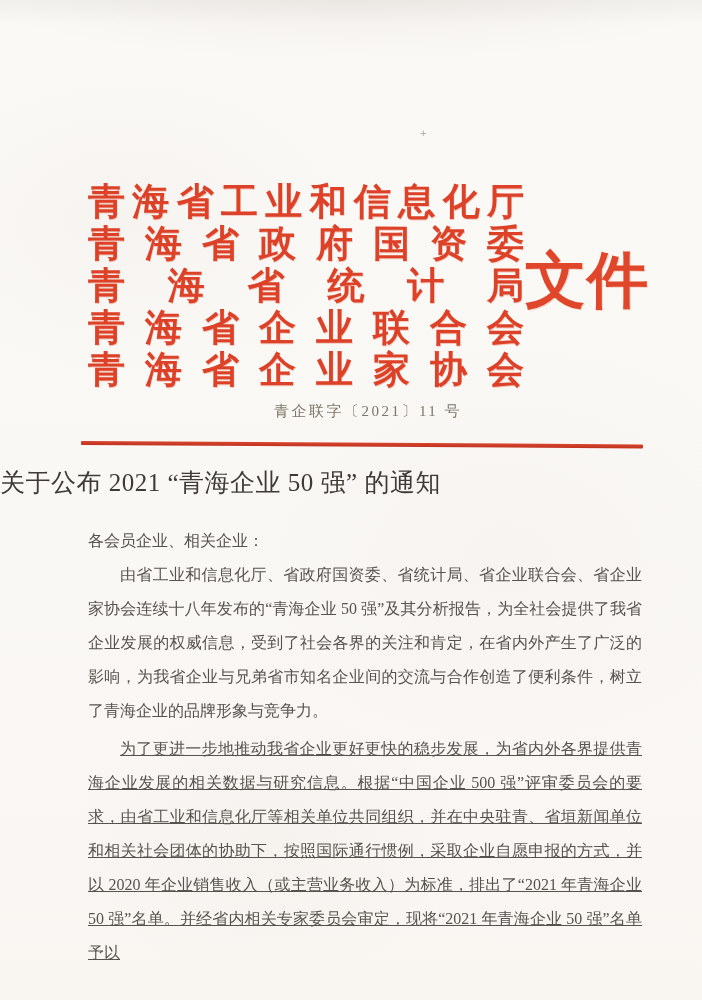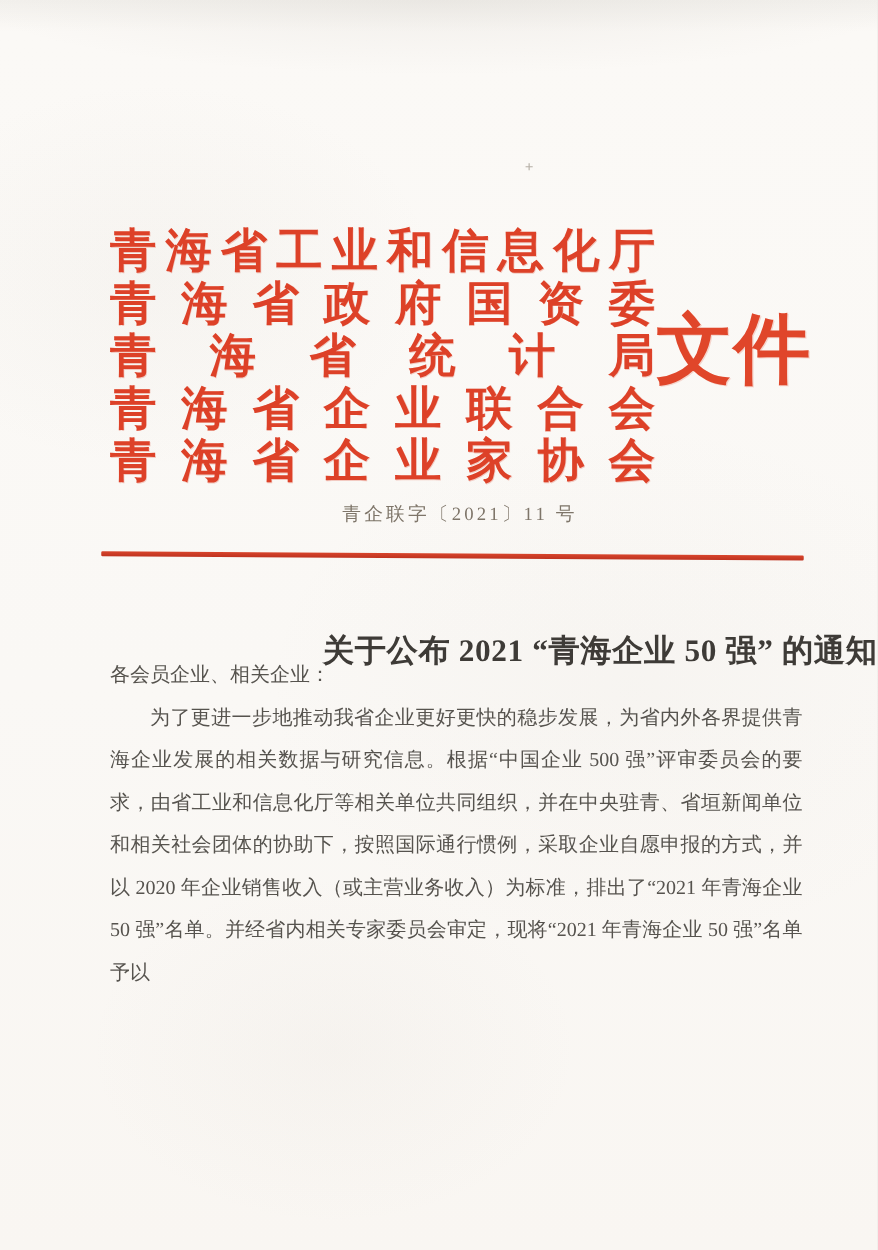--- a/index.html
+++ b/index.html
@@ -80,42 +80,41 @@
     transform-origin: left center;
     border-radius: 1px;
   }
 
   
   .title {
     position: absolute;
     left: 0;
     top: 466px;
     width: 100%;
-    text-align: right;
+    text-align: left;
     font-size: 25px;
-    font-weight: 700;
+    font-weight: 400;
     letter-spacing: 0.5px;
     color: #3e3b37;
-    margin-top: 38px;
   }
 
   
   .body-text {
     position: absolute;
     left: 88px;
     top: 524px;
     width: 554px;
     font-size: 16px;
     line-height: 34px;
     color: #56534e;
     text-align: justify;
   }
   .body-text .salutation { text-indent: 0; }
   .body-text p.para { text-indent: 2em; margin: 0; }
-  .body-text p.para + p.para { margin-top: 4px; }
+  .body-text p.para + p.para { margin-top: 4px; text-decoration: underline; }
 
   
   .stray-mark {
     position: absolute;
     left: 420px;
     top: 127px;
     font-size: 11px;
     color: #b7b1a8;
     font-family: "DejaVu Sans Mono", monospace;
   }
@@ -183,16 +182,17 @@
   <div class="doc-type">文件</div>
 
   <div class="doc-number">青企联字〔2021〕11 号</div>
 
   <div class="red-line"></div>
 
   <div class="title">关于公布 2021 “青海企业 50 强” 的通知</div>
 
   <div class="body-text">
     <p class="salutation">各会员企业、相关企业：</p>
+    <p class="para">由省工业和信息化厅、省政府国资委、省统计局、省企业联合会、省企业家协会连续十八年发布的“青海企业 50 强”及其分析报告，为全社会提供了我省企业发展的权威信息，受到了社会各界的关注和肯定，在省内外产生了广泛的影响，为我省企业与兄弟省市知名企业间的交流与合作创造了便利条件，树立了青海企业的品牌形象与竞争力。</p>
     <p class="para">为了更进一步地推动我省企业更好更快的稳步发展，为省内外各界提供青海企业发展的相关数据与研究信息。根据“中国企业 500 强”评审委员会的要求，由省工业和信息化厅等相关单位共同组织，并在中央驻青、省垣新闻单位和相关社会团体的协助下，按照国际通行惯例，采取企业自愿申报的方式，并以 2020 年企业销售收入（或主营业务收入）为标准，排出了“2021 年青海企业 50 强”名单。并经省内相关专家委员会审定，现将“2021 年青海企业 50 强”名单予以</p>
   </div>
 
 </div>
 
 </body></html>

